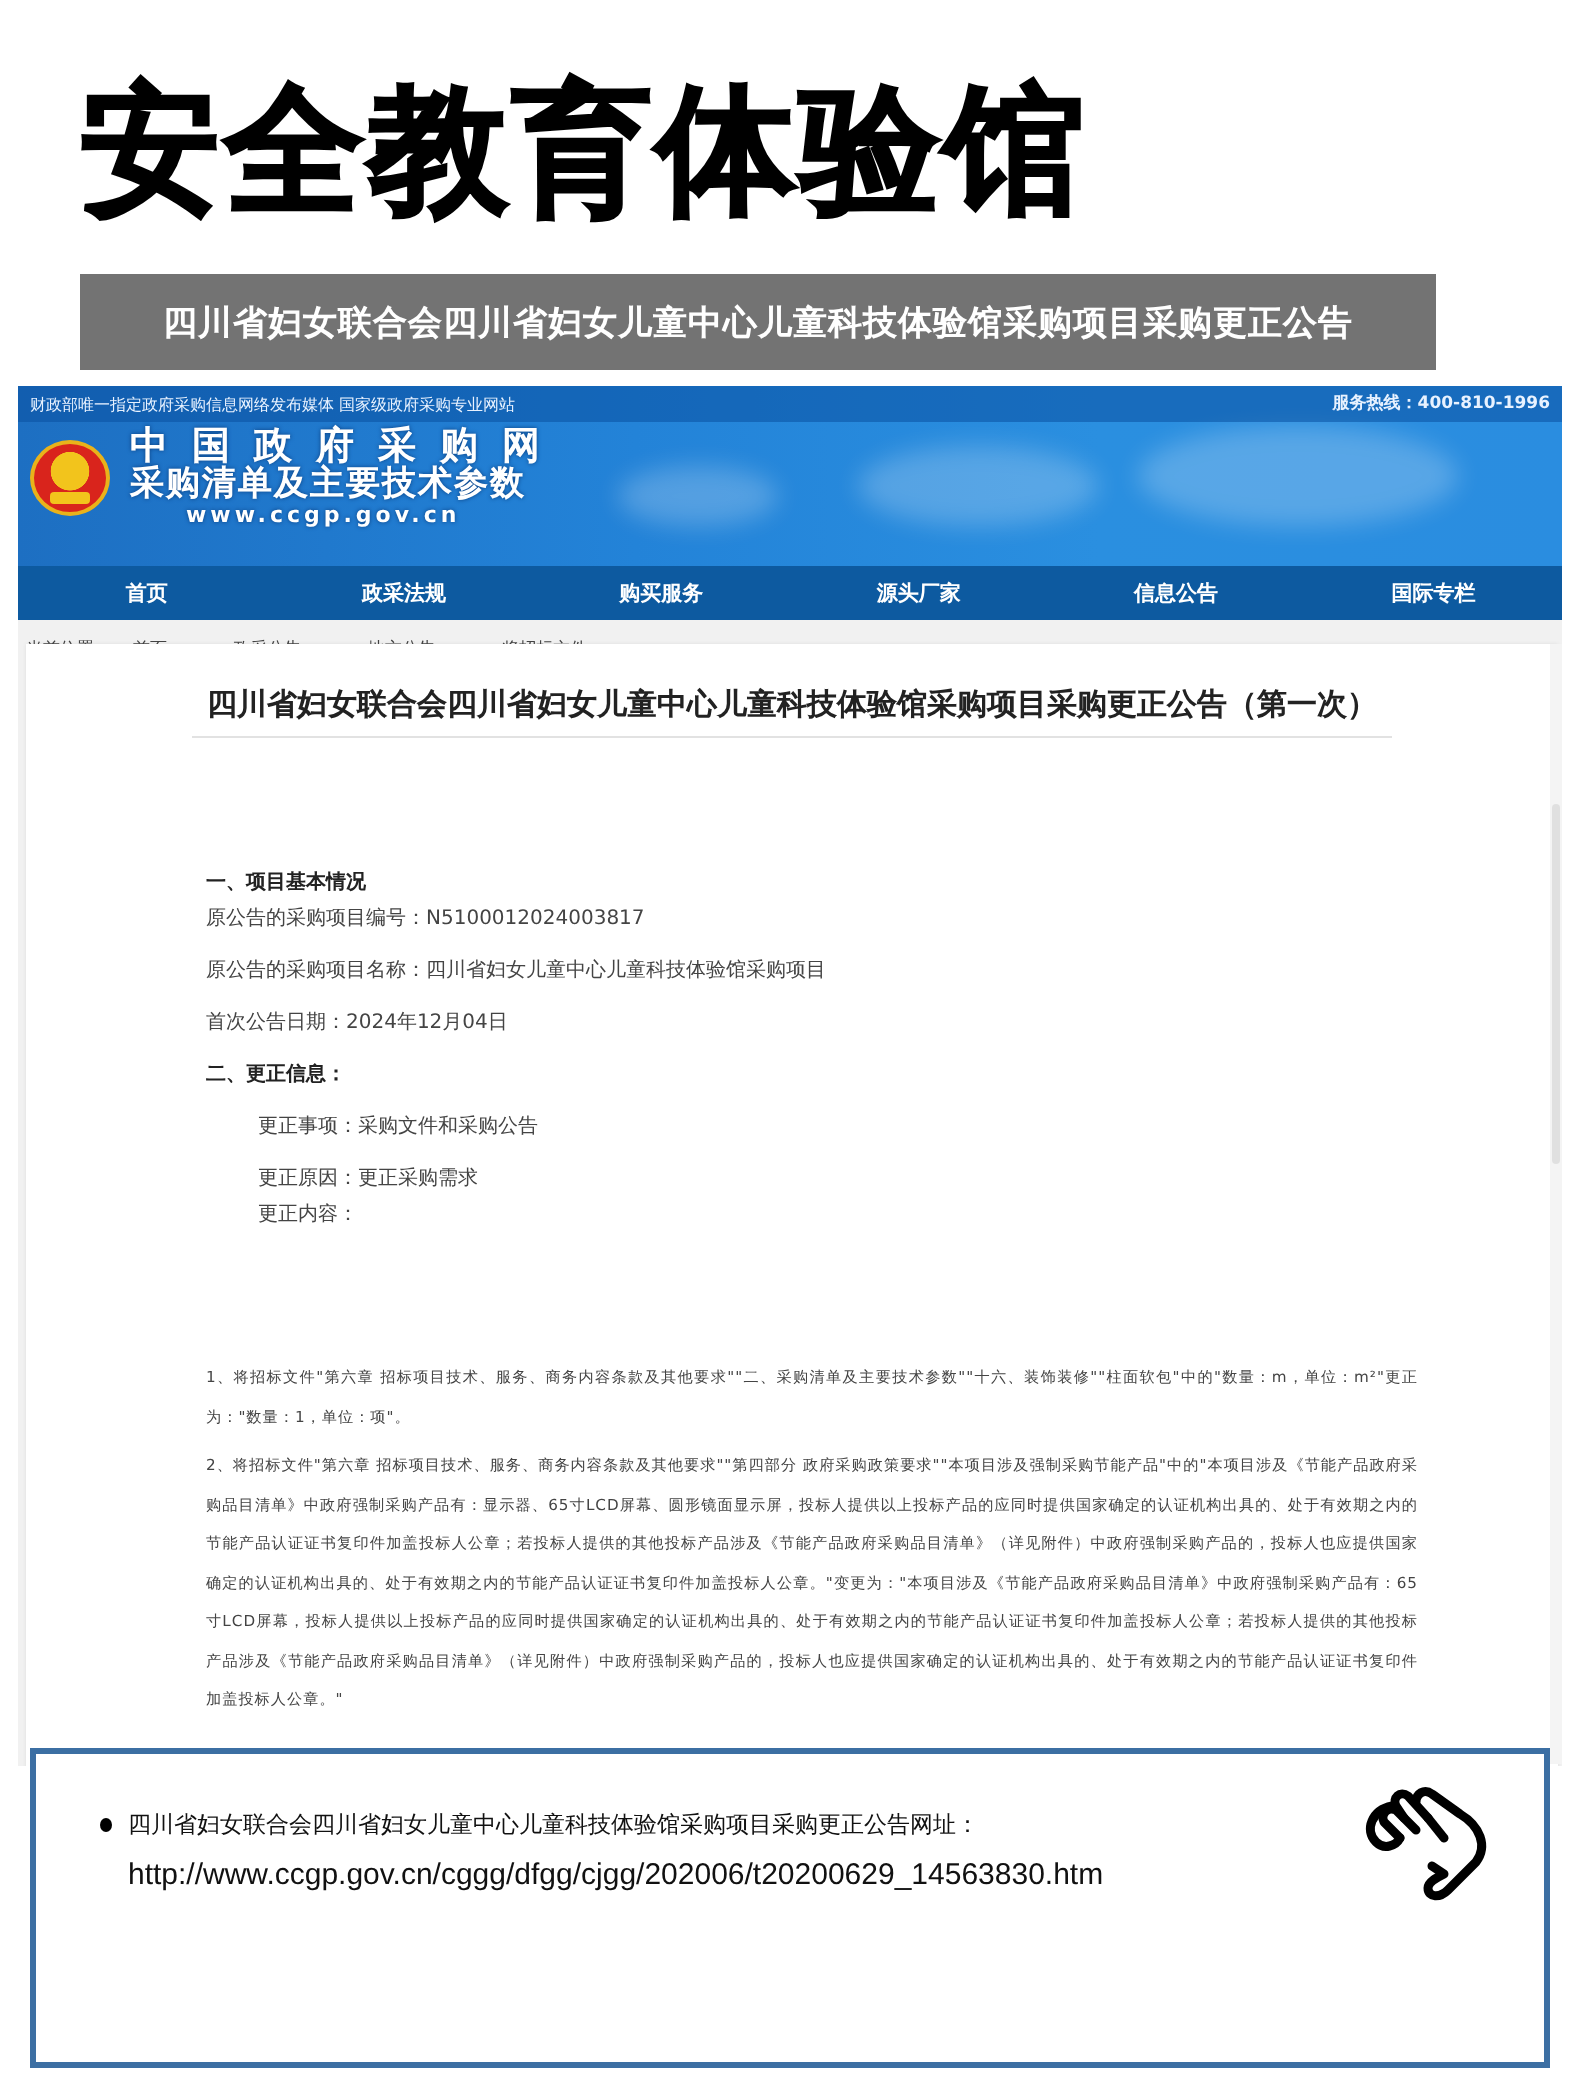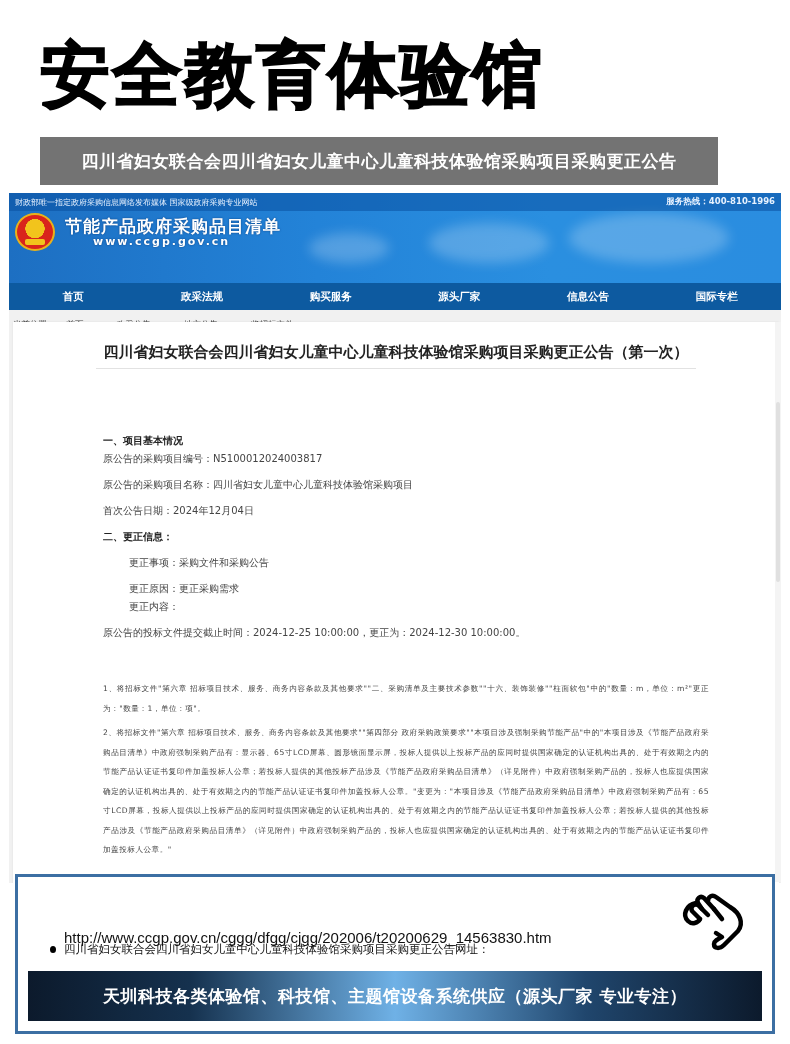--- a/index.html
+++ b/index.html
@@ -60,21 +60,21 @@
   .row.b { font-weight: bold; color: #222; }
   .row.big { font-size: 10px; }
   .para { position: absolute; left: 90px; width: 606px; font-size: 7.6px; color: #444; line-height: 19.5px; letter-spacing: 0.5px; text-align: justify; }
   .scrollbar { position: absolute; right: 0; top: 129px; width: 6px; height: 560px; background: #f4f4f4; }
   .scrollbar .thumb { position: absolute; left: 1px; top: 80px; width: 4px; height: 180px; background: #e0e0e0; border-radius: 2px; }
   
   .link-box {
     position: absolute; left: 15px; top: 874px; width: 760px; height: 160px;
     border: 3px solid #3c6fa3; background: #fff;
   }
-  .bullet-label { position: absolute; left: 32px; top: 28px; font-size: 11.5px; color: #111; display: flex; align-items: center; margin-top: 37px; }
+  .bullet-label { position: absolute; left: 32px; top: 28px; font-size: 11.5px; color: #111; display: flex; align-items: center; }
   .bullet-dot { width: 6px; height: 7px; border-radius: 50%; background: #000; margin-right: 8px; }
   .url { position: absolute; left: 46px; top: 52px; font-family: "Liberation Sans", sans-serif; font-size: 15px; color: #111; }
   .hand { position: absolute; left: 660px; top: 12px; }
   .banner {
     position: absolute; left: 10px; top: 94px; width: 734px; height: 50px;
     background: linear-gradient(90deg, #0c1a2c 0%, #15314e 22%, #6fb1e6 50%, #20466d 76%, #0c1a2c 100%);
     color: #fff; font-size: 17px; font-weight: bold; display: flex; align-items: center; justify-content: center;
     letter-spacing: 0.5px;
   }
 </style>
@@ -89,21 +89,22 @@
     <div class="cloud" style="left:420px;top:30px;width:120px;height:40px;"></div>
     <div class="cloud" style="left:560px;top:20px;width:160px;height:50px;"></div>
     <div class="cloud" style="left:300px;top:40px;width:80px;height:30px;"></div>
     <div class="top-strip">
       <span>财政部唯一指定政府采购信息网络发布媒体 国家级政府采购专业网站</span>
       <span class="hotline">服务热线：400-810-1996</span>
     </div>
     <div class="logo-row">
       <div class="emblem"></div>
       <div class="logo-text">
-        <div class="logo-cn2">节能产品政府采购品目清单</div>
+        <div class="logo-cn">中国政府采购网</div>
+        <div class="logo-cn2">采购清单及主要技术参数</div>
         <div class="logo-url">www.ccgp.gov.cn</div>
       </div>
     </div>
   </div>
   <div class="nav">
     <div class="nav-item">首页</div>
     <div class="nav-item">政采法规</div>
     <div class="nav-item">购买服务</div>
     <div class="nav-item">源头厂家</div>
     <div class="nav-item">信息公告</div>
@@ -125,21 +126,20 @@
     <div class="meta-line"></div>
 
     <div class="row b" style="top:112px;">一、项目基本情况</div>
     <div class="row" style="top:130px;">原公告的采购项目编号：N5100012024003817</div>
     <div class="row" style="top:156px;">原公告的采购项目名称：四川省妇女儿童中心儿童科技体验馆采购项目</div>
     <div class="row" style="top:182px;">首次公告日期：2024年12月04日</div>
     <div class="row b" style="top:208px;">二、更正信息：</div>
     <div class="row ind" style="top:234px;">更正事项：采购文件和采购公告</div>
     <div class="row ind" style="top:260px;">更正原因：更正采购需求</div>
     <div class="row ind" style="top:278px;">更正内容：</div>
-    <div class="row big" style="top:304px;">原公告的投标文件提交截止时间：2024-12-25 10:00:00，更正为：2024-12-30 10:00:00。</div>
     <div class="para" style="top:357px;">1、将招标文件"第六章 招标项目技术、服务、商务内容条款及其他要求""二、采购清单及主要技术参数""十六、装饰装修""柱面软包"中的"数量：m，单位：m²"更正为："数量：1，单位：项"。</div>
     <div class="para" style="top:401px;">2、将招标文件"第六章 招标项目技术、服务、商务内容条款及其他要求""第四部分 政府采购政策要求""本项目涉及强制采购节能产品"中的"本项目涉及《节能产品政府采购品目清单》中政府强制采购产品有：显示器、65寸LCD屏幕、圆形镜面显示屏，投标人提供以上投标产品的应同时提供国家确定的认证机构出具的、处于有效期之内的节能产品认证证书复印件加盖投标人公章；若投标人提供的其他投标产品涉及《节能产品政府采购品目清单》（详见附件）中政府强制采购产品的，投标人也应提供国家确定的认证机构出具的、处于有效期之内的节能产品认证证书复印件加盖投标人公章。"变更为："本项目涉及《节能产品政府采购品目清单》中政府强制采购产品有：65寸LCD屏幕，投标人提供以上投标产品的应同时提供国家确定的认证机构出具的、处于有效期之内的节能产品认证证书复印件加盖投标人公章；若投标人提供的其他投标产品涉及《节能产品政府采购品目清单》（详见附件）中政府强制采购产品的，投标人也应提供国家确定的认证机构出具的、处于有效期之内的节能产品认证证书复印件加盖投标人公章。"</div>
   </div>
   <div class="scrollbar">
       <div class="thumb"></div>
     </div>
 </div>
 
 <div class="link-box">
   <div class="bullet-label">
@@ -149,14 +149,13 @@
   <div class="url">http://www.ccgp.gov.cn/cggg/dfgg/cjgg/202006/t20200629_14563830.htm</div>
   <div class="hand">
     <svg width="80" height="66" viewBox="0 0 80 66" fill="none" stroke="#000" stroke-width="4.5" stroke-linecap="round" stroke-linejoin="round">
       <path d="M18 14 C8 16 4 26 10 32 C14 36 20 34 22 30"></path>
       <path d="M22 30 L14 22 C12 18 16 14 20 16 L30 26"></path>
       <path d="M24 20 L20 14 C18 10 22 6 26 9 L36 20"></path>
       <path d="M30 12 C30 8 34 5 38 8 L52 18 C62 24 66 34 60 42 L46 56 C42 60 36 60 36 55 C36 52 40 50 44 48 L38 44"></path>
       <path d="M36 20 L44 30"></path>
     </svg>
   </div>
-  <div class="banner">天圳科技各类体验馆、科技馆、主题馆设备系统供应（源头厂家  专业专注）</div>
 </div>
 
 </body></html>

